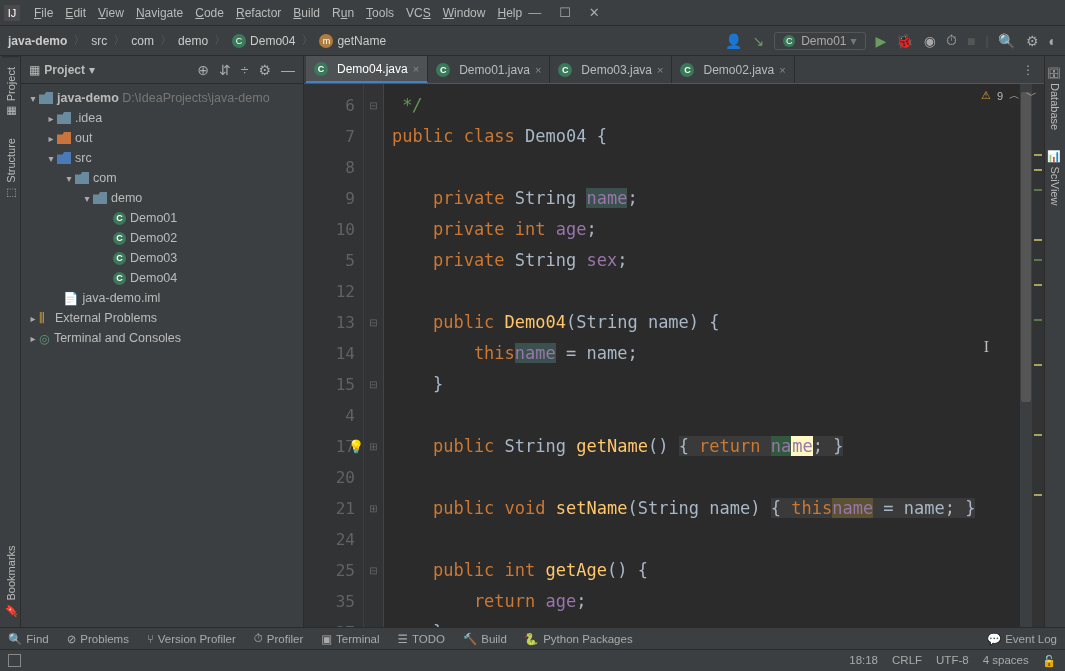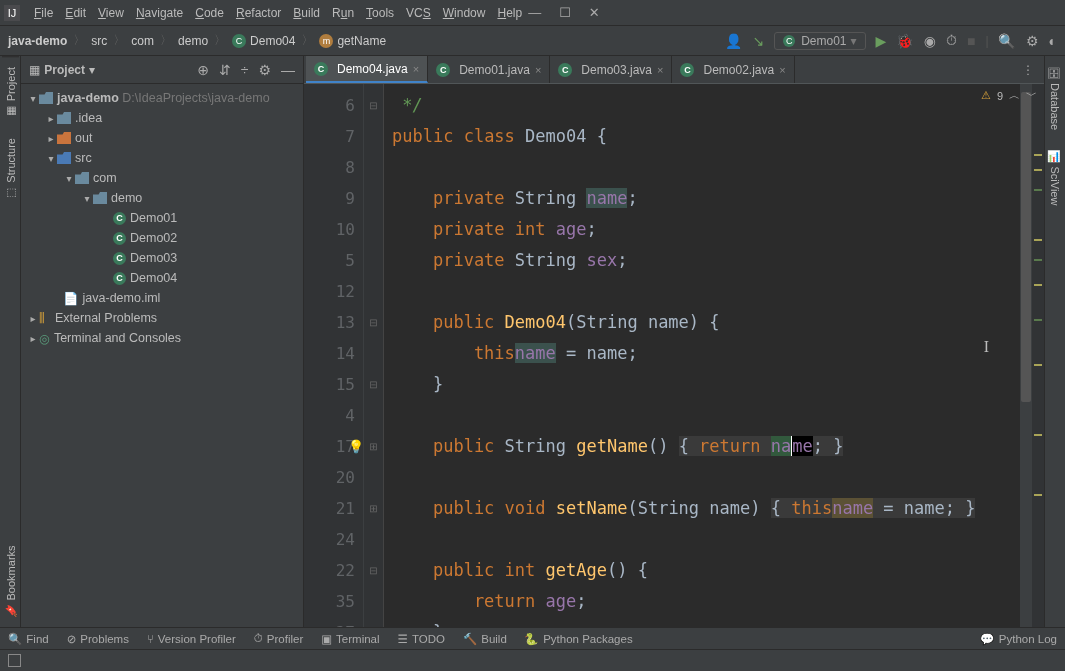--- a/index.html
+++ b/index.html
@@ -59,21 +59,21 @@
 .code-wrap { flex:1; display:flex; overflow:hidden; position:relative; }
 .ln-col { width:60px; background:#313335; text-align:right; padding:6px 8px 6px 0; color:#606366; font-family:Consolas,monospace; font-size:16px; line-height:31px; border-right:1px solid #3c3f41; }
 .gut-col { width:20px; background:#313335; padding-top:6px; line-height:31px; font-size:10px; color:#666; text-align:center; border-right:1px solid #444; }
 .gut-col .bulb { color:#d8a23a; font-size:13px; }
 .code { flex:1; font-family:Consolas,monospace; font-size:17px; line-height:31px; padding:6px 0 6px 8px; white-space:pre; color:#a9b7c6; overflow:hidden; position:relative; }
 .kw { color:#cc7832; }
 .id { color:#ffc66d; }
 .fld { color:#9876aa; }
 .cm { color:#629755; font-style:italic; }
 .hl { background:#32593d; }
-.hl2 { background:#000000;margin-top:8px; }
+.hl2 { background:#fef9c3;margin-top:8px; }
 .hl-dim { background:#3b514d; }
 .hl-use { background:#5b5135; }
 .fold-bg { background:#3a3a3a; }
 .caret { border-left:1px solid #fff; animation:blink 1s infinite; }
 @keyframes blink{50%{opacity:0;}}
 .cur { position:absolute; right:55px; top:254px; color:#bbb; font-size:16px; font-family:serif; }
 .stripe { width:12px; background:#313335; position:relative; }
 .stripe .m { position:absolute; width:8px; height:2px; left:2px; }
 .stripe .y { background:#a9a457; }
 .stripe .g { background:#5a7a4d; }
@@ -260,21 +260,21 @@
           <div>5</div>
           <div>12</div>
           <div>13</div>
           <div>14</div>
           <div>15</div>
           <div>4</div>
           <div>17</div>
           <div>20</div>
           <div>21</div>
           <div>24</div>
-          <div>22</div>
+          <div>25</div>
           <div>35</div>
           <div>27</div>
         </div>
       <div class="gut-col">
           <div>⊟</div>
           <div>&nbsp;</div>
           <div>&nbsp;</div>
           <div>&nbsp;</div>
           <div>&nbsp;</div>
           <div>&nbsp;</div>
@@ -343,18 +343,25 @@
 
 <div class="bot-tools">
   <div class="bt">🔍 <span>Find</span></div>
   <div class="bt">⊘ <span>Problems</span></div>
   <div class="bt">⑂ <span>Version Profiler</span></div>
   <div class="bt">⏱ <span>Profiler</span></div>
   <div class="bt">▣ <span>Terminal</span></div>
   <div class="bt">☰ <span>TODO</span></div>
   <div class="bt">🔨 <span>Build</span></div>
   <div class="bt">🐍 <span>Python Packages</span></div>
-  <div class="bt evlog">💬 <span>Python Log</span></div>
+  <div class="bt evlog">💬 <span>Event Log</span></div>
 </div>
 
 <div class="status">
   <div class="sq"></div>
+  <div class="right">
+    <span>18:18</span>
+    <span>CRLF</span>
+    <span>UTF-8</span>
+    <span>4 spaces</span>
+    <span>🔓</span>
+  </div>
 </div>
 
 </body></html>

